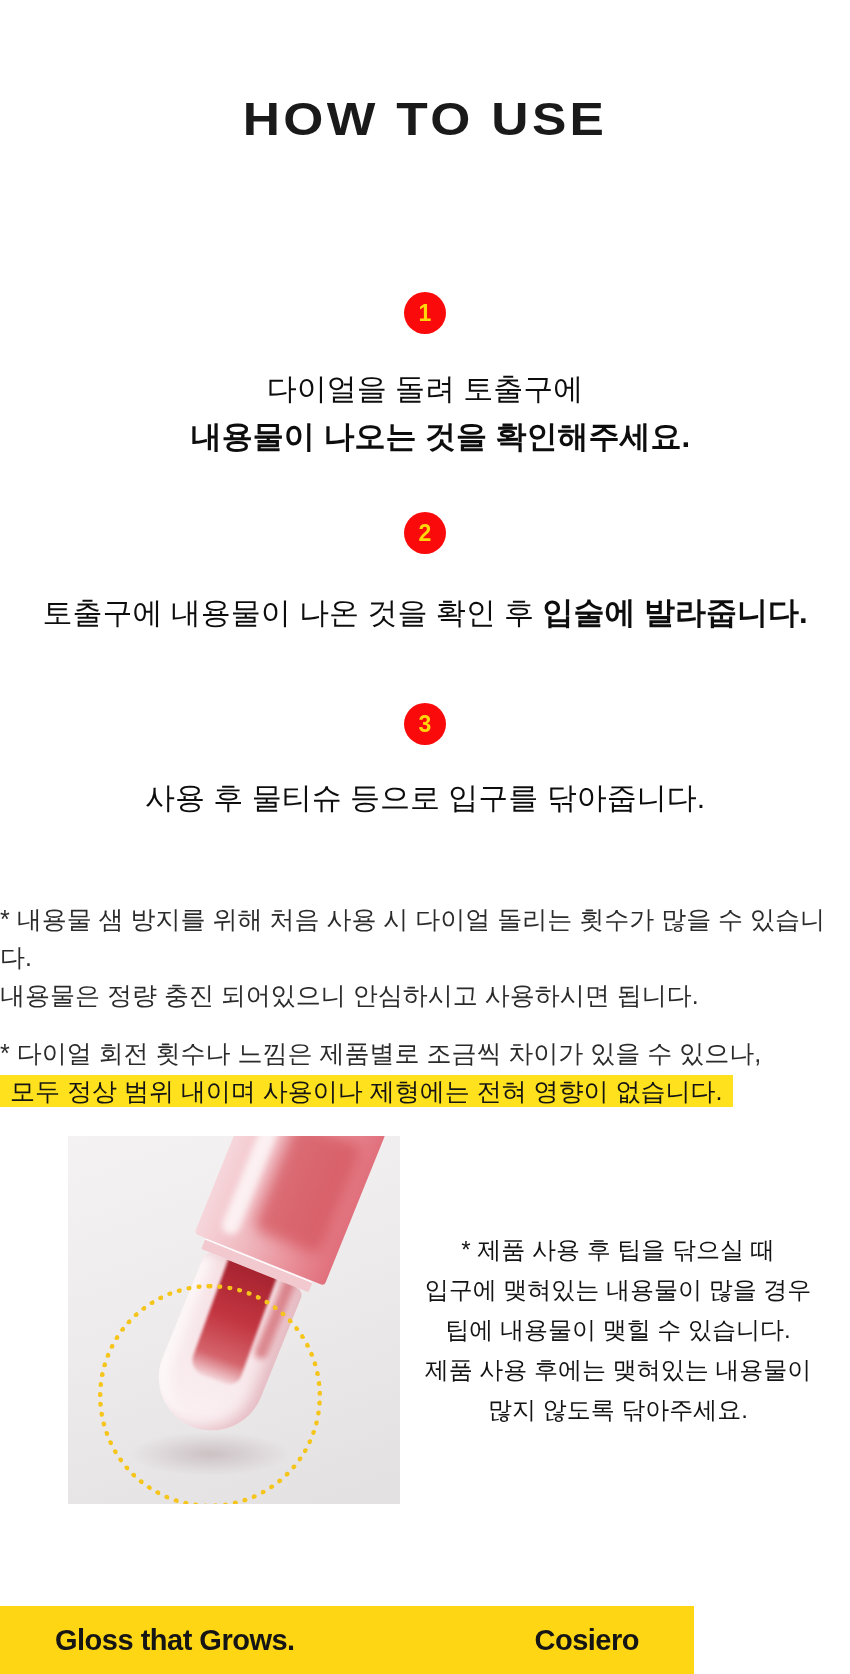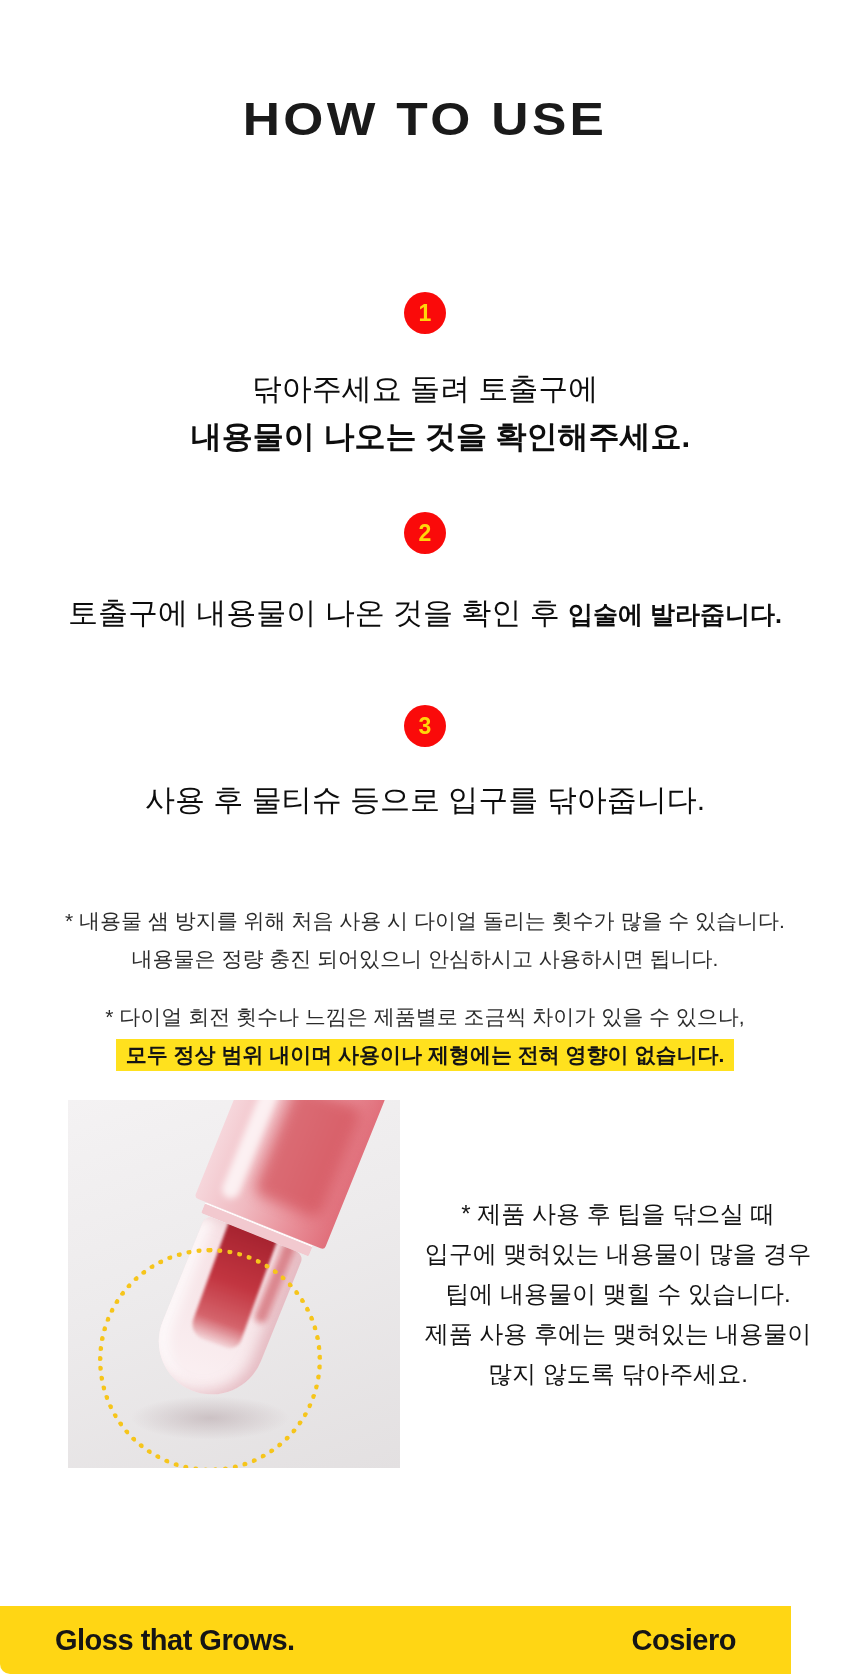--- a/index.html
+++ b/index.html
@@ -6,21 +6,20 @@
   html, body { background: #ffffff; }
   .page {
     position: relative;
     width: 850px;
     height: 1674px;
     margin: 0 auto;
     background: #ffffff;
     overflow: hidden;
     font-family: "Liberation Sans", "DejaVu Sans", sans-serif;
     color: #111111;
-    border-radius: 10px;
   }
 
   
   .title {
     margin-top: 92px;
     text-align: center;
     font-size: 46px;
     font-weight: 900;
     letter-spacing: 3px;
     color: #1a1a1a;
@@ -48,36 +47,36 @@
 
   .step-text {
     text-align: center;
     font-size: 30px;
     line-height: 41px;
     color: #0d0d0d;
   }
   .step1-line1 { margin-top: 34px; }
   .step1-line2 { font-weight: bold; font-size: 31px; margin-top: 7px; padding-left: 31px; }
   .step2-line  { margin-top: 38px; }
-  .step2-line b { font-size: 25px; }
+  .step2-line b { font-size: 31px; }
   .step3-line  { margin-top: 32px; }
 
   
   .notes {
-    text-align: center;
-    font-size: 21px;
+    text-align: left;
+    font-size: 25px;
     line-height: 38px;
     color: #2b2b2b;
   }
   .note-block-1 { margin-top: 82px; }
   .note-block-2 { margin-top: 20px; }
   .highlight {
     display: inline-block;
     background: #ffe11e;
-    font-weight: bold;
+    font-weight: normal;
     color: #141414;
     padding: 0 10px;
     line-height: 32px;
     margin-top: 3px;
   }
 
   
   .bottom-section {
     margin-top: 26px;
     display: flex;
@@ -205,21 +204,21 @@
     line-height: 40px;
     color: #141414;
   }
   .tip-note .bold-line { font-weight: normal; }
 
   
   .footer {
     position: absolute;
     left: 0;
     bottom: 0;
-    width: 791px;
+    width: 694px;
     height: 68px;
     background: #ffd614;
     display: flex;
     align-items: center;
     justify-content: space-between;
     padding: 0 55px;
   }
   .footer-slogan {
     font-size: 29px;
     font-weight: 800;
@@ -236,21 +235,21 @@
 </head>
 <body>
 
 <div class="page">
 
   <h1 class="title">HOW TO USE</h1>
 
   <div class="step-badge badge-1">
     <span>1</span>
   </div>
-  <p class="step-text step1-line1">닦아주세요 돌려 토출구에</p>
+  <p class="step-text step1-line1">다이얼을 돌려 토출구에</p>
   <p class="step-text step1-line2">내용물이 나오는 것을 확인해주세요.</p>
 
   <div class="step-badge badge-2">
     <span>2</span>
   </div>
   <p class="step-text step2-line"><span>토출구에 내용물이 나온 것을 확인 후 </span><b>입술에 발라줍니다.</b></p>
 
   <div class="step-badge badge-3">
     <span>3</span>
   </div>

